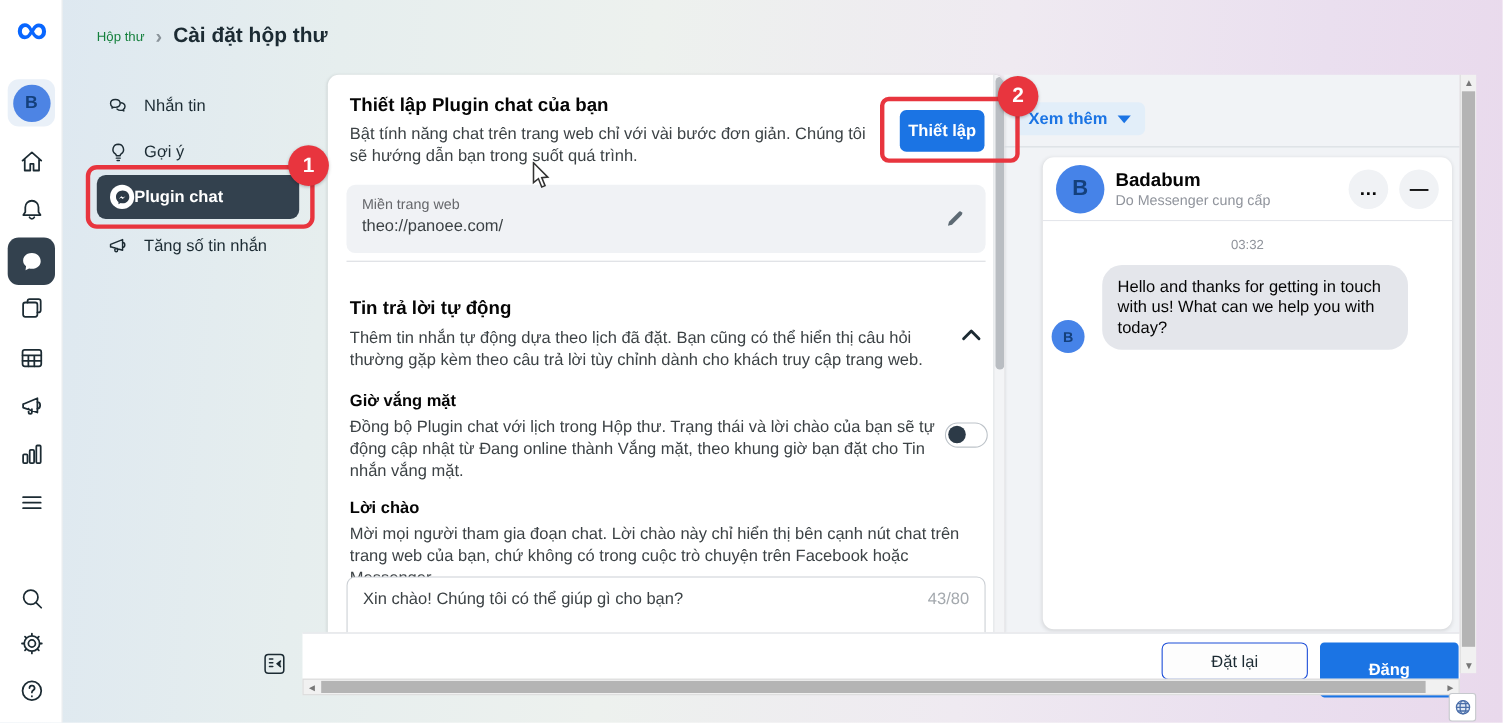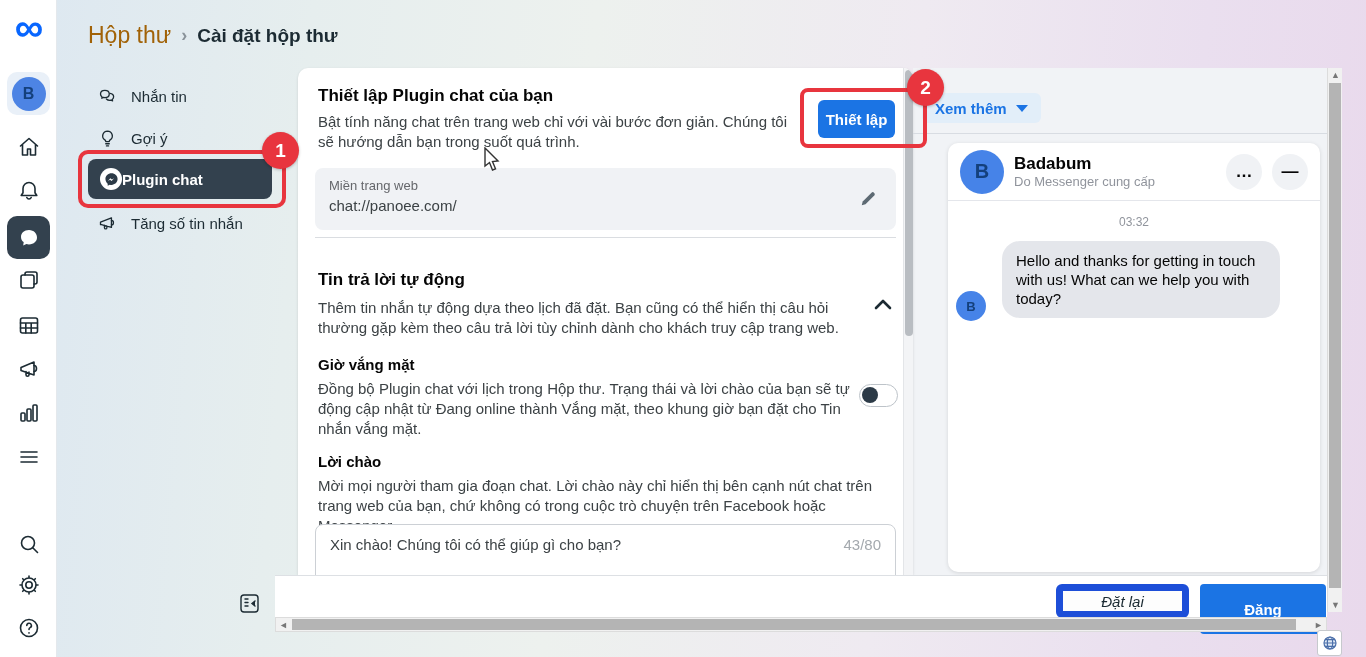--- a/index.html
+++ b/index.html
@@ -14,21 +14,21 @@
   .rail { position:absolute; left:0; top:0; width:57px; height:657px; background:#fff; border-right:1px solid #e4e8ec; z-index:3; }
   .rail .logo { position:absolute; left:8px; top:8px; width:42px; height:42px; font-size:40px; font-weight:bold; color:#0866ff; line-height:38px; text-align:center; }
   .rail-ic { position:absolute; left:16px; width:26px; height:26px; display:flex; align-items:center; justify-content:center; }
   .rail-ic svg { width:24px; height:24px; stroke:#1c2b33; fill:none; stroke-width:1.6; stroke-linecap:round; stroke-linejoin:round; }
   .avatar-wrap { position:absolute; left:7px; top:72px; width:43px; height:43px; background:#e9f0f8; border-radius:10px; display:flex; align-items:center; justify-content:center; }
   .avatar { width:34px; height:34px; border-radius:50%; background:#4d84e4; color:#14407c; font-weight:bold; font-size:16px; display:flex; align-items:center; justify-content:center; }
   .chat-sel { position:absolute; left:7px; top:216px; width:43px; height:43px; background:#33414e; border-radius:10px; display:flex; align-items:center; justify-content:center; }
 
   
   .crumbs { position:absolute; left:88px; top:22px; display:flex; align-items:center; gap:10px; }
-  .crumb-parent { font-size:23px; color:#a16207; }
+  .crumb-parent { font-size:12px; color:#15803d; }
   .crumb-sep { font-size:18px; color:#8a939a; font-weight:bold; }
   .crumb-cur { font-size:19px; font-weight:bold; color:#1c2b33; }
 
   
   .nav-item { position:absolute; left:97px; display:flex; align-items:center; gap:13px; font-size:15px; color:#1c2b33; cursor:default; }
   .nav-item svg { width:21px; height:21px; stroke:#1c2b33; fill:none; stroke-width:1.5; stroke-linecap:round; stroke-linejoin:round; }
   .redbox1 { position:absolute; left:78px; top:150px; width:208px; height:58px; border:4px solid #e8353e; border-radius:10px; z-index:10; }
   .nav-pill { position:absolute; left:88px; top:159px; width:184px; height:40px; background:#33414e; border-radius:8px; display:flex; align-items:center; padding-left:12px; z-index:11; }
   .nav-pill .msgr { width:22px; height:22px; border-radius:50%; background:#fff; display:flex; align-items:center; justify-content:center; }
   .nav-pill span.lbl { color:#fff; font-weight:bold; font-size:15px; }
@@ -67,21 +67,21 @@
   .cc-ava { width:44px; height:44px; border-radius:50%; background:#4683e8; color:#14407c; font-weight:bold; font-size:20px; display:flex; align-items:center; justify-content:center; flex:none; }
   .cc-name { font-size:17px; font-weight:bold; color:#050505; line-height:20px; }
   .cc-sub { font-size:13px; color:#90949c; }
   .cc-btn { width:36px; height:36px; border-radius:50%; background:#f0f2f5; border:none; color:#050505; font-size:17px; font-weight:bold; display:flex; align-items:center; justify-content:center; flex:none; font-family:inherit; }
   .cc-time { position:absolute; left:0; top:72px; width:100%; text-align:center; font-size:12px; color:#90949c; }
   .bubble { position:absolute; left:54px; top:98px; width:278px; background:#e4e6eb; border-radius:18px; padding:10px 14px; font-size:15px; color:#050505; line-height:19px; }
   .mini-ava { position:absolute; left:8px; top:148px; width:30px; height:30px; border-radius:50%; background:#4683e8; color:#14407c; font-weight:bold; font-size:13px; display:flex; align-items:center; justify-content:center; }
 
   
   .footer { position:absolute; left:275px; top:575px; width:1052px; height:42px; background:#fff; border-top:1px solid #dde0e4; z-index:5; }
-  .btn-reset { position:absolute; left:781px; top:8px; width:133px; height:34px; background:#fdfdfd; border:7px solid #1d4ed8; border-radius:6px; font-size:15px; color:#1c2b33; font-family:inherit;font-style:italic; }
+  .btn-reset { position:absolute; left:781px; top:8px; width:133px; height:34px; background:#fdfdfd; border:1px solid #1d4ed8; border-radius:6px; font-size:15px; color:#1c2b33; font-family:inherit; }
   .btn-pub { position:absolute; left:925px; top:8px; width:126px; height:50px; background:#1b74e4; border:none; border-radius:4px; font-size:15px; font-weight:bold; color:#fff; font-family:inherit; }
   .collapse { position:absolute; left:238px; top:592px; width:23px; height:23px; z-index:6; }
   .collapse svg { width:23px; height:23px; stroke:#1c2b33; fill:none; stroke-width:1.4; stroke-linecap:round; }
 
   
   .hsb { position:absolute; left:275px; top:617px; width:1052px; height:15px; background:#f1f1f1; border:1px solid #dcdcdc; z-index:6; }
   .hsb .thumb { position:absolute; left:16px; top:1px; width:1004px; height:11px; background:#b4b4b4; }
   .hsb .ar { position:absolute; top:1px; font-size:9px; color:#777; line-height:12px; }
   .vsb { position:absolute; left:1327px; top:68px; width:15px; height:544px; background:#f1f1f1; border-left:1px solid #dcdcdc; z-index:6; }
   .vsb .thumb { position:absolute; left:1px; top:15px; width:12px; height:505px; background:#b4b4b4; }
@@ -203,21 +203,21 @@
     </svg>
   <span>Tăng số tin nhắn</span>
 </div>
 
 <div class="card">
   <h1>Thiết lập Plugin chat của bạn</h1>
   <div class="p" style="left:20px; top:44px; width:482px;">Bật tính năng chat trên trang web chỉ với vài bước đơn giản. Chúng tôi sẽ hướng dẫn bạn trong suốt quá trình.</div>
   <button class="setup-btn">Thiết lập</button>
   <div class="domain">
     <div class="lab">Miền trang web</div>
-    <div class="val">chat://panoee.com/</div>
+    <div class="val">theo://panoee.com/</div>
     <svg viewBox="0 0 24 24">
         <path d="M3.5 20.5l1.2-4.7L15.8 4.7a2.2 2.2 0 0 1 3.1 0l.4.4a2.2 2.2 0 0 1 0 3.1L8.2 19.3l-4.7 1.2z"></path>
       </svg>
   </div>
   <div class="hr"></div>
   <div class="h2" style="top:202px; font-size:17px;">Tin trả lời tự động</div>
   <div class="p" style="left:20px; top:230px; width:548px;">Thêm tin nhắn tự động dựa theo lịch đã đặt. Bạn cũng có thể hiển thị câu hỏi thường gặp kèm theo câu trả lời tùy chỉnh dành cho khách truy cập trang web.</div>
   <div class="chev"><svg viewBox="0 0 20 18">
         <path d="M3 12 10 5l7 7"></path>
       </svg></div>

